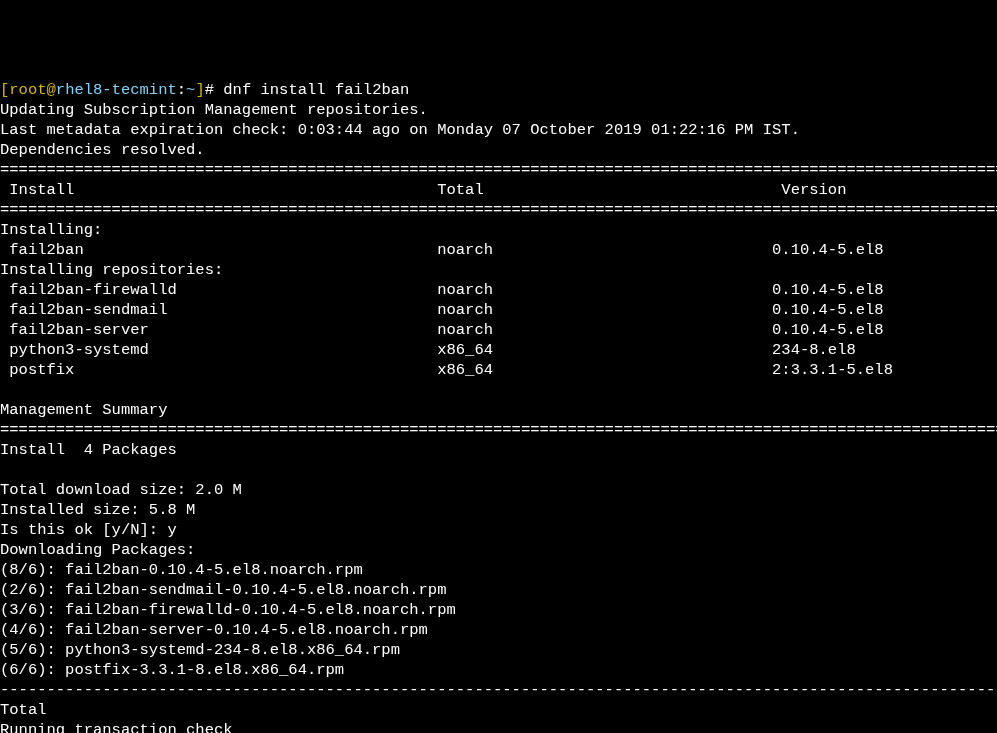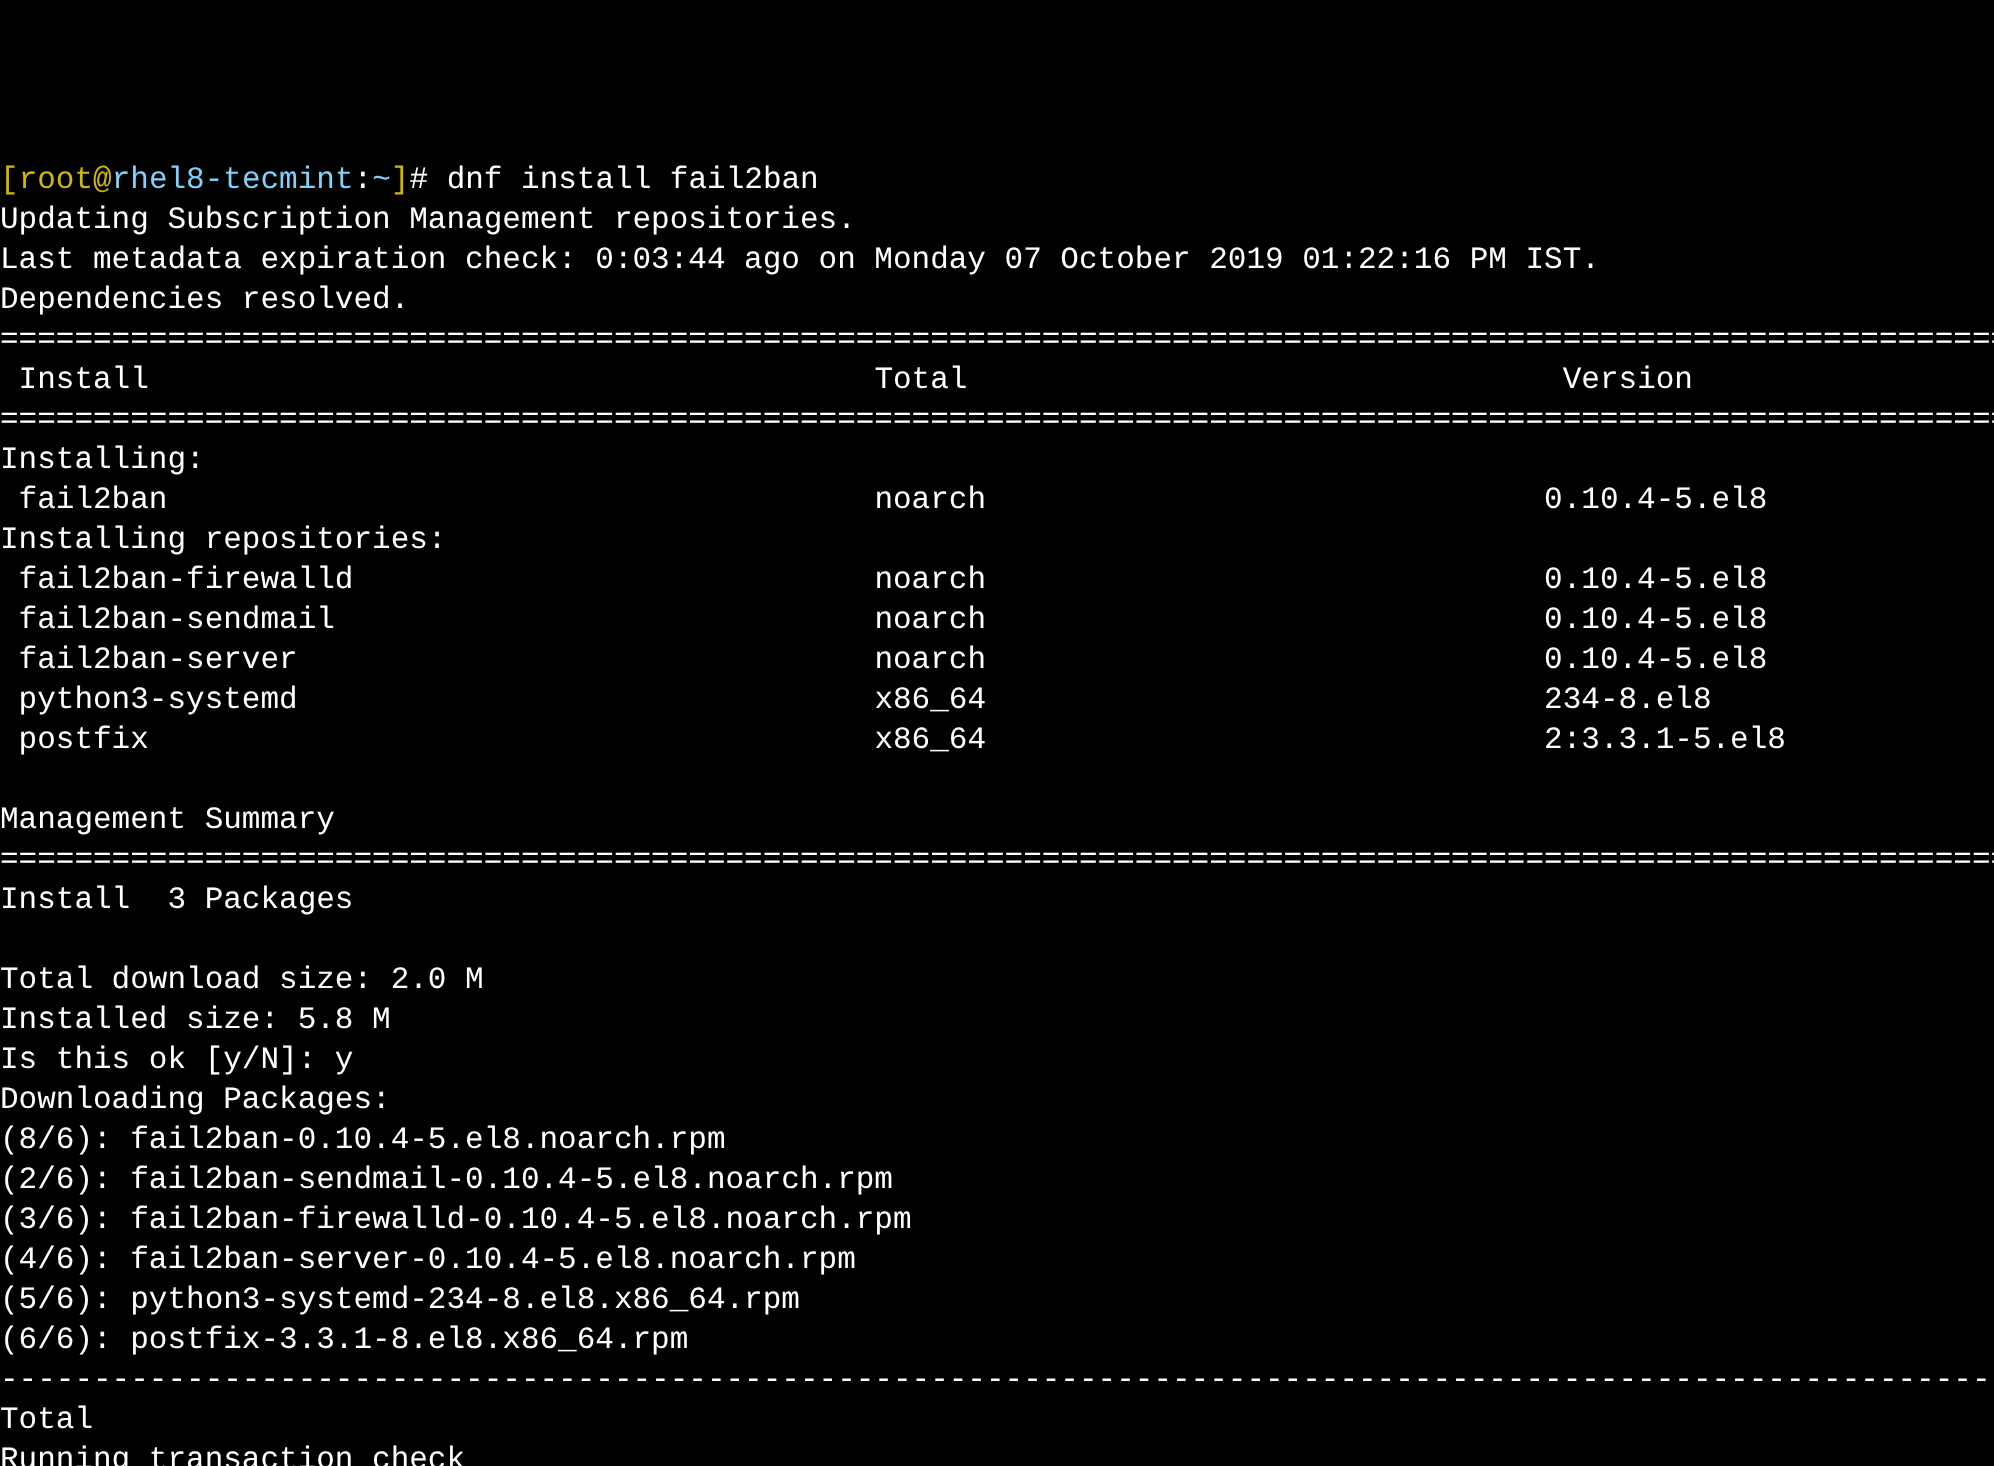--- a/index.html
+++ b/index.html
@@ -37,21 +37,21 @@
 <span><span> fail2ban</span>                                      <span>noarch</span>                              <span>0.10.4-5.el8</span></span>
 <span>Installing repositories:</span>
 <span><span> fail2ban-firewalld</span>                            <span>noarch</span>                              <span>0.10.4-5.el8</span></span>
 <span><span> fail2ban-sendmail</span>                             <span>noarch</span>                              <span>0.10.4-5.el8</span></span>
 <span><span> fail2ban-server</span>                               <span>noarch</span>                              <span>0.10.4-5.el8</span></span>
 <span><span> python3-systemd</span>                               <span>x86_64</span>                              <span>234-8.el8</span></span>
 <span><span> postfix</span>                                       <span>x86_64</span>                              <span>2:3.3.1-5.el8</span></span>
 
 <span>Management Summary</span>
 <span>================================================================================================================</span>
-<span>Install  3 Packages</span>
+<span>Install  4 Packages</span>
 
 <span>Total download size: 2.0 M</span>
 <span>Installed size: 5.8 M</span>
 <span>Is this ok [y/N]: y</span>
 <span>Downloading Packages:</span>
 <span>(8/6): fail2ban-0.10.4-5.el8.noarch.rpm</span>
 <span>(2/6): fail2ban-sendmail-0.10.4-5.el8.noarch.rpm</span>
 <span>(3/6): fail2ban-firewalld-0.10.4-5.el8.noarch.rpm</span>
 <span>(4/6): fail2ban-server-0.10.4-5.el8.noarch.rpm</span>
 <span>(5/6): python3-systemd-234-8.el8.x86_64.rpm</span>

